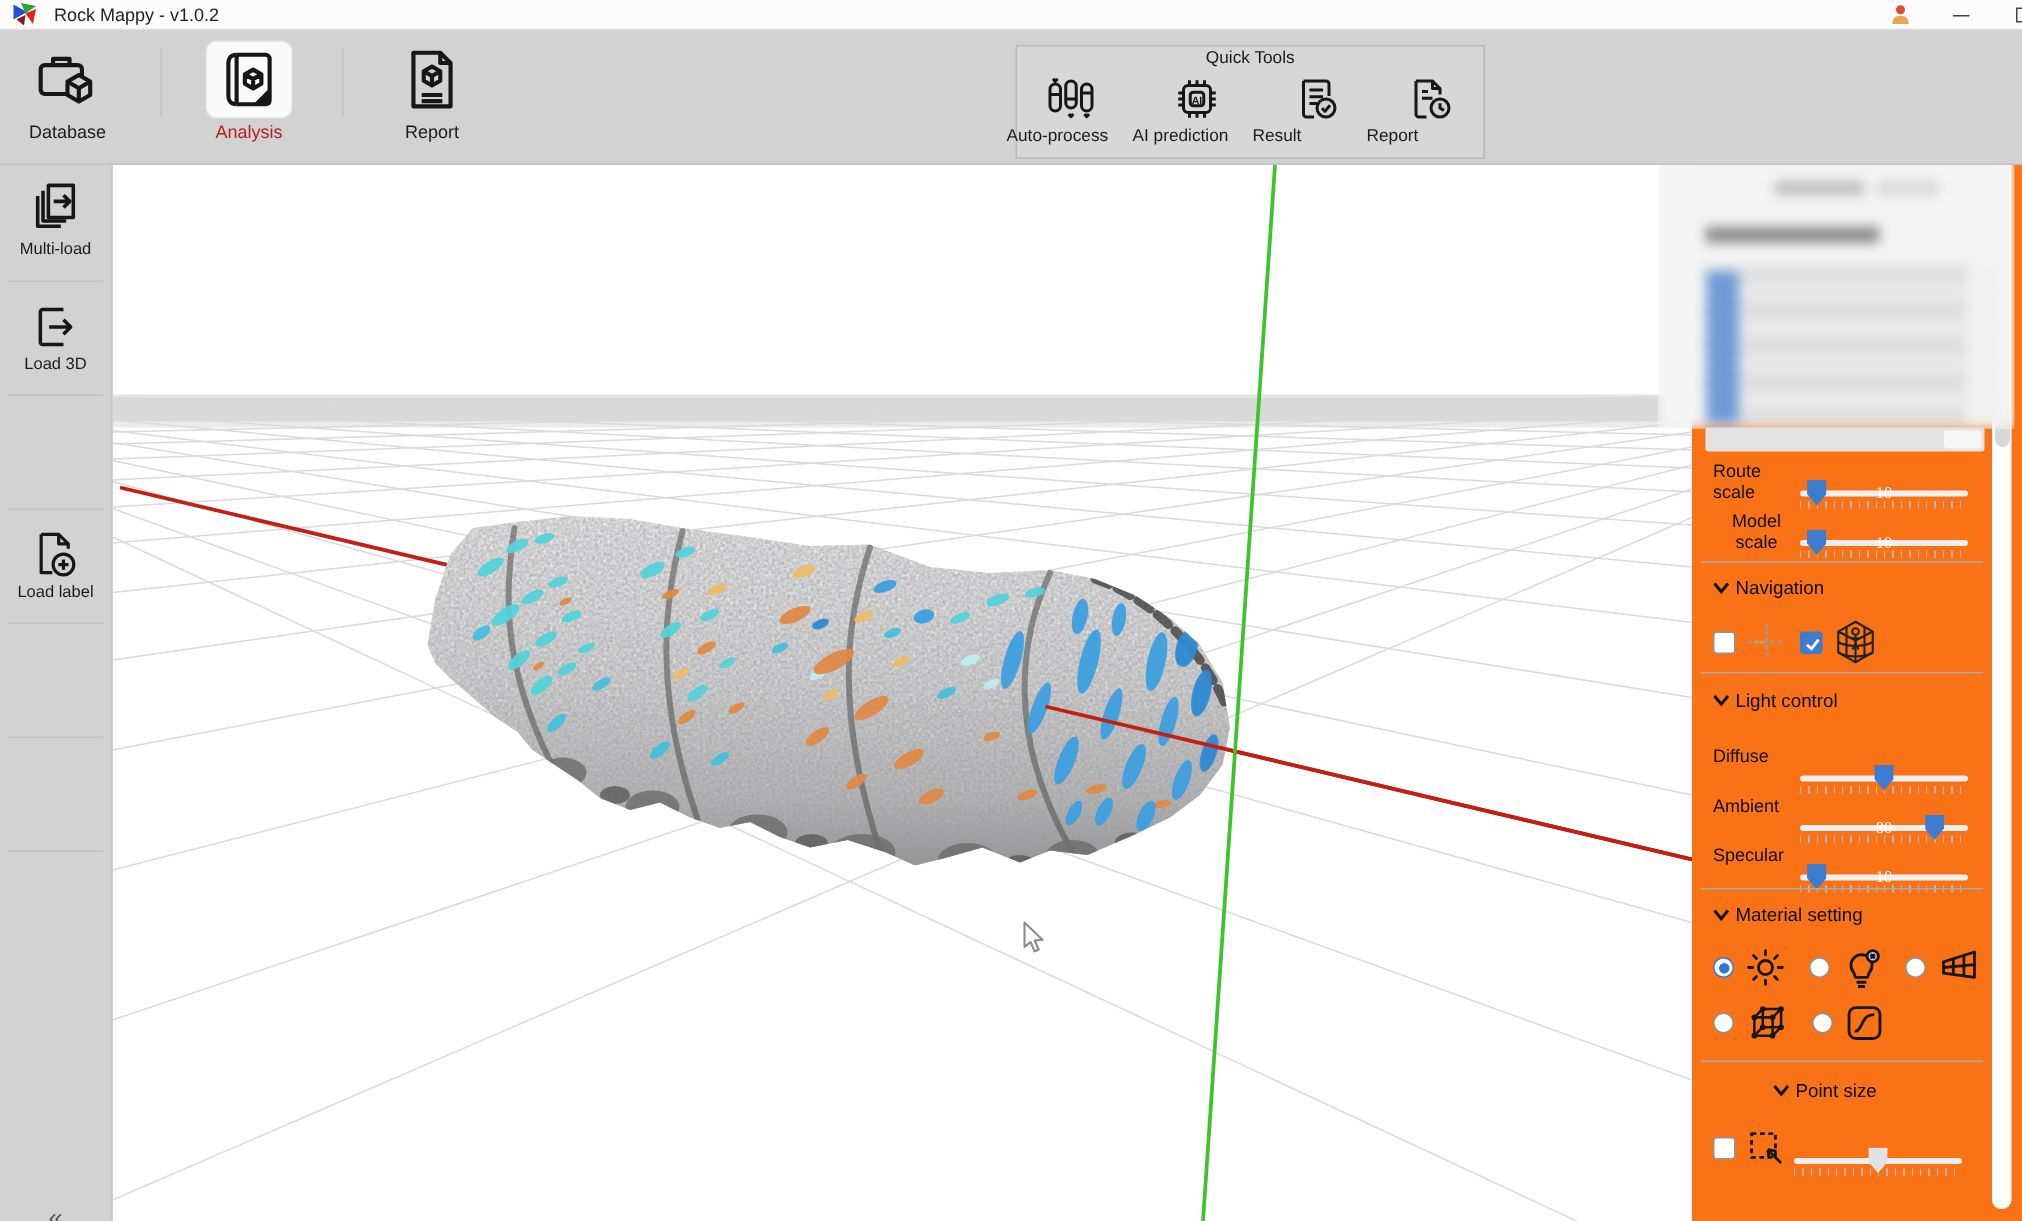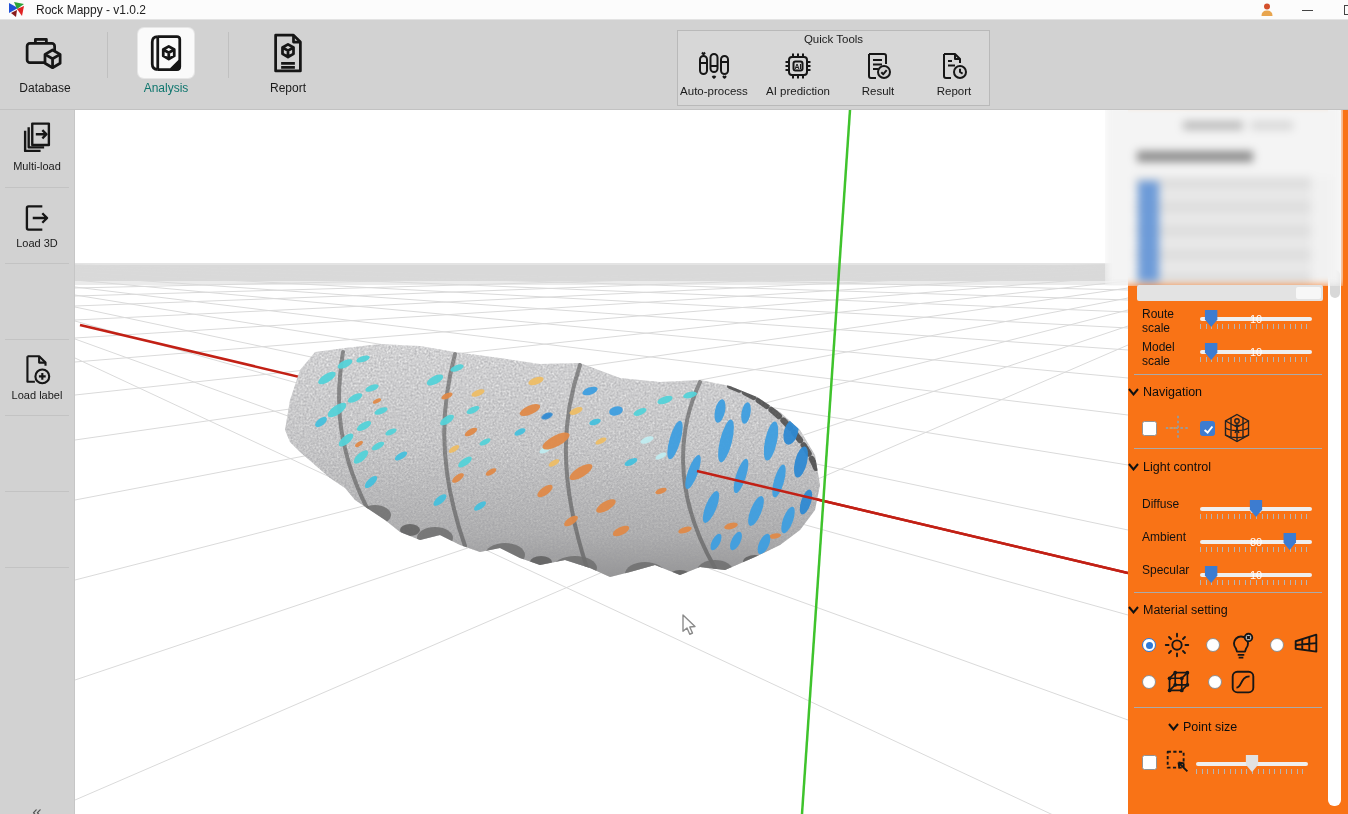--- a/index.html
+++ b/index.html
@@ -21,28 +21,28 @@
   .maxglyph { width:10px; height:10px; border:1.4px solid #444; }
 
   
   .toolbar { position:absolute; left:0; top:20px; width:1348px; height:90px;
     background:#d2d2d2; border-bottom:1px solid #c2c2c2; z-index:30; }
   .navitem { position:absolute; top:8px; width:90px; height:80px; text-align:center; cursor:pointer; }
   .navitem .tile { position:relative; margin:0 auto; width:56px; height:50px;
     display:flex; align-items:center; justify-content:center; border-radius:6px; }
   .navitem.active .tile { background:#fafafa; box-shadow:0 0 0 1px #e6e6e6; }
   .navitem .nlabel { display:block; margin-top:3px; font-size:12px; color:#1a1a1a; }
-  .navitem.active .nlabel { color:#0f766e; }
+  .navitem.active .nlabel { color:#b91c1c; }
   .vsep { position:absolute; top:12px; width:1px; height:46px; background:#c0c0c0; }
 
   .qtools { position:absolute; left:677px; top:10px; width:313px; height:76px;
     background:#d7d7d7; border:1px solid #b9b9b9; }
   .qtools .qtitle { position:absolute; top:2px; left:0; right:0; text-align:center;
     font-size:11.5px; color:#1a1a1a; }
-  .qitem { position:absolute; top:17px; width:86px; height:56px; text-align:center; cursor:pointer; }
+  .qitem { position:absolute; top:17px; width:86px; height:56px; text-align:left; cursor:pointer; }
   .qitem .qicon { height:34px; display:flex; align-items:flex-end; justify-content:center; }
   .qitem .qlabel { display:block; margin-top:3px; font-size:11.5px; }
 
   
   .sidebar { position:absolute; left:0; top:110px; width:75px; height:704px;
     background:#d2d2d2; border-right:1px solid #c6c6c6; z-index:20; }
   .sitem { position:absolute; left:0; width:74px; height:70px; text-align:center; cursor:pointer; }
   .sitem .sicon { height:40px; display:flex; align-items:flex-end; justify-content:center; }
   .sitem .slbl { display:block; margin-top:2px; font-size:11px; }
   .ssep { position:absolute; left:5px; width:64px; height:1px; background:#c3c3c3; }
@@ -71,28 +71,28 @@
 
   
   .rightpanel { position:absolute; left:1128px; top:102px; width:220px; height:800px;
     background:#f97316; z-index:10; }
   .vscroll { position:absolute; right:7px; top:0; width:13px; height:704px;
     background:#ffffff; border-radius:6px; }
   .vscroll .vthumb { position:absolute; left:1.5px; top:168px; width:10px; height:28px;
     background:#d8d8d8; border-radius:5px; }
 
   .prow { position:absolute; left:0; width:198px; }
-  .phead { display:flex; align-items:center; gap:4px; padding-left:0;
+  .phead { display:flex; align-items:center; gap:4px; padding-left:14px;
     font-size:12.5px; color:#0d0d0d; cursor:pointer; }
   .pdiv { position:absolute; left:6px; width:188px; height:1px; background:#aaaaaa; }
 
   .srow { display:flex; }
   .slabel { width:72px; padding-left:14px; padding-top:5px; font-size:12px; color:#111; }
   .sbody { width:112px; margin-left:0; }
-  .strack { position:relative; margin-top:15px; height:4px; background:#efefef; border-radius:2px; cursor:pointer; }
+  .strack { position:relative; margin-top:25px; height:4px; background:#efefef; border-radius:2px; cursor:pointer;font-family:Liberation Serif, serif; }
   .sval { position:absolute; left:50%; top:50%; transform:translate(-50%,-50%);
     font-size:11px; color:#ffffff; pointer-events:none; }
   .shandle { position:absolute; top:-7px; width:13px; height:17px; background:#3d7cd0;
     clip-path:polygon(0 0,100% 0,100% 55%,50% 100%,0 55%); transform:translateX(-50%); cursor:grab; }
   .shandle.ghost { background:#e2e2e2; }
   .sticks { margin-top:3px; height:5px; width:112px;
     background:repeating-linear-gradient(to right,#b5b5b5 0 1px,transparent 1px 5.6px); }
 
   .cb { position:relative; width:15px; height:15px; border:1px solid #939393;
     border-radius:2.5px; background:#fff; display:inline-block; cursor:pointer; flex:none; }
@@ -495,21 +495,21 @@
         <span class="slabel">Route scale</span>
         <div class="sbody">
           <div class="strack">
             <span class="sval">10</span>
             <div class="shandle" style="left: 10%;"></div>
           </div>
           <div class="sticks"></div>
         </div>
       </div>
     </div>
-    <div class="prow" style="top:233px;">
+    <div class="prow" style="top:233px;text-align:center;">
       <div class="srow">
         <span class="slabel">Model scale</span>
         <div class="sbody">
           <div class="strack">
             <span class="sval">10</span>
             <div class="shandle" style="left: 10%;"></div>
           </div>
           <div class="sticks"></div>
         </div>
       </div>

